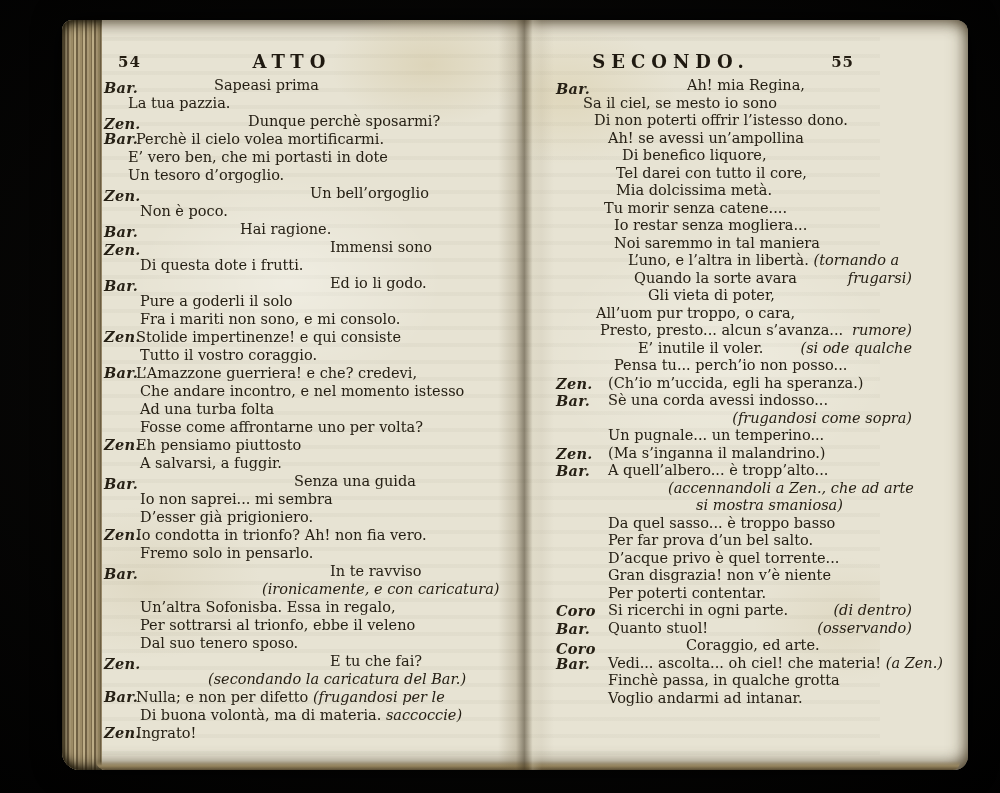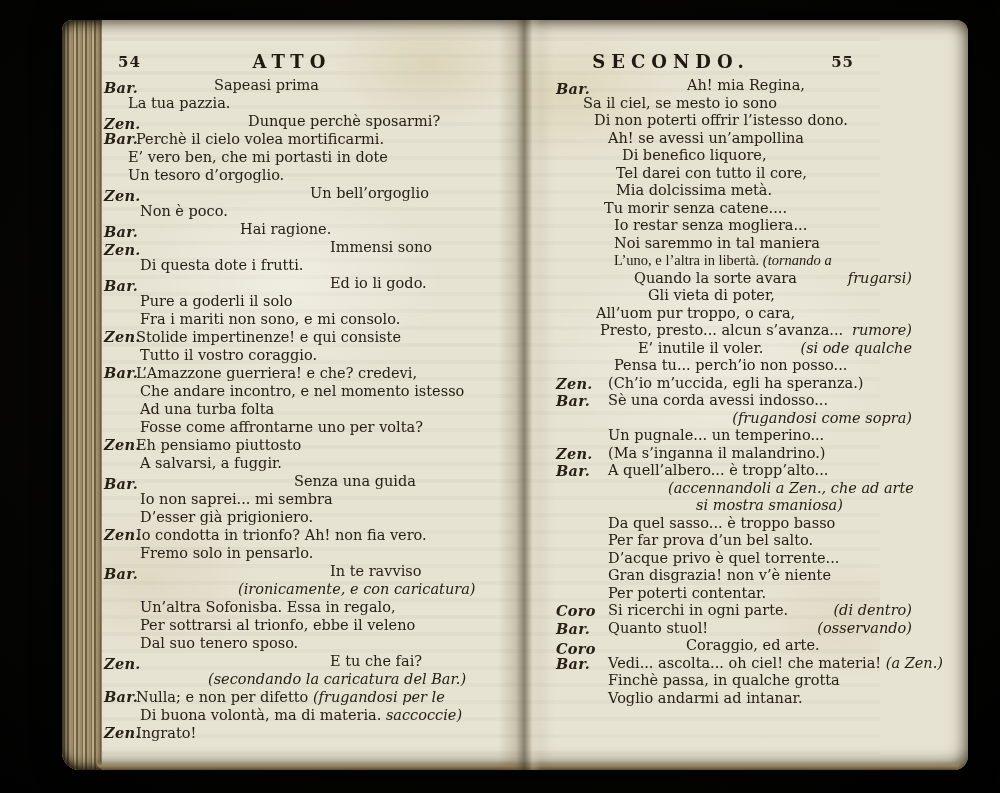--- a/index.html
+++ b/index.html
@@ -156,21 +156,21 @@
             <span class="txt" style="left: 32px;"><span>Io condotta in trionfo? Ah! non fia vero.</span></span>
           </div>
           <div class="line">
             <span class="txt" style="left: 36px;"><span>Fremo solo in pensarlo.</span></span>
           </div>
           <div class="line">
             <span class="sp drop">Bar.</span>
             <span class="txt" style="left: 226px;"><span>In te ravviso</span></span>
           </div>
           <div class="line">
-            <span class="txt" style="left: 134px;"><span class="it">(ironicamente, e con caricatura)</span></span>
+            <span class="txt" style="left: 158px;"><span class="it">(ironicamente, e con caricatura)</span></span>
           </div>
           <div class="line">
             <span class="txt" style="left: 36px;"><span>Un’altra Sofonisba. Essa in regalo,</span></span>
           </div>
           <div class="line">
             <span class="txt" style="left: 36px;"><span>Per sottrarsi al trionfo, ebbe il veleno</span></span>
           </div>
           <div class="line">
             <span class="txt" style="left: 36px;"><span>Dal suo tenero sposo.</span></span>
           </div>
@@ -223,21 +223,21 @@
           <div class="line">
             <span class="txt" style="left: 48px;"><span>Tu morir senza catene....</span></span>
           </div>
           <div class="line">
             <span class="txt" style="left: 58px;"><span>Io restar senza mogliera...</span></span>
           </div>
           <div class="line">
             <span class="txt" style="left: 58px;"><span>Noi saremmo in tal maniera</span></span>
           </div>
           <div class="line">
-            <span class="txt" style="left: 58px; font-family: Liberation Serif, serif;"><span>L’uno, e l’altra in libertà. </span><span class="it">(tornando a</span></span>
+            <span class="txt" style="left: 72px;"><span>L’uno, e l’altra in libertà. </span><span class="it">(tornando a</span></span>
           </div>
           <div class="line">
             <span class="txt" style="left: 78px;"><span>Quando la sorte avara</span></span>
             <span class="rt">frugarsi)</span>
           </div>
           <div class="line">
             <span class="txt" style="left: 92px;"><span>Gli vieta di poter,</span></span>
           </div>
           <div class="line">
             <span class="txt" style="left: 40px;"><span>All’uom pur troppo, o cara,</span></span>

